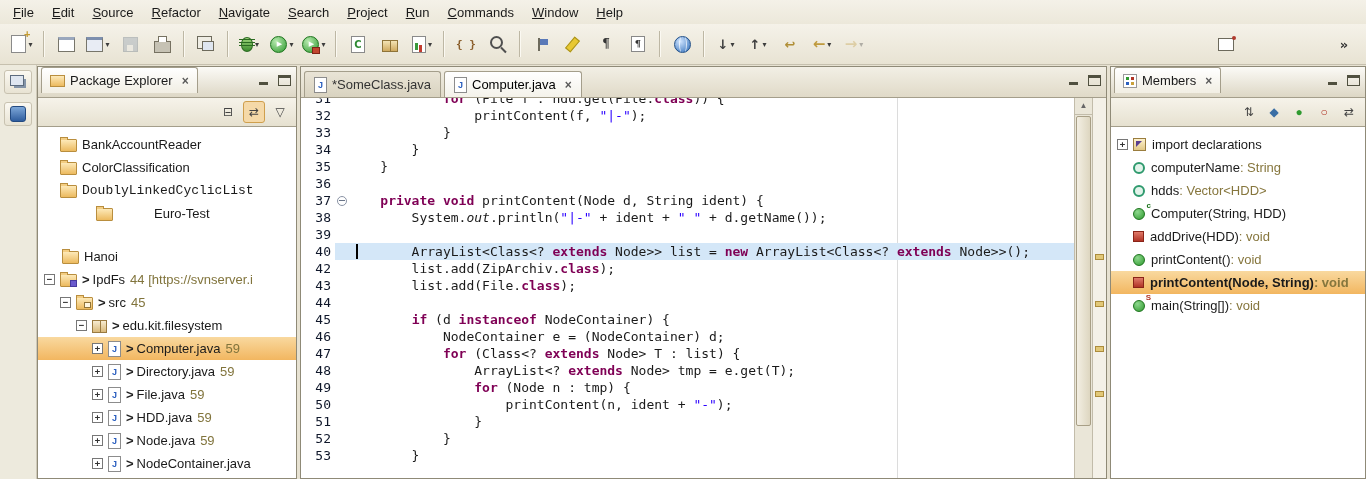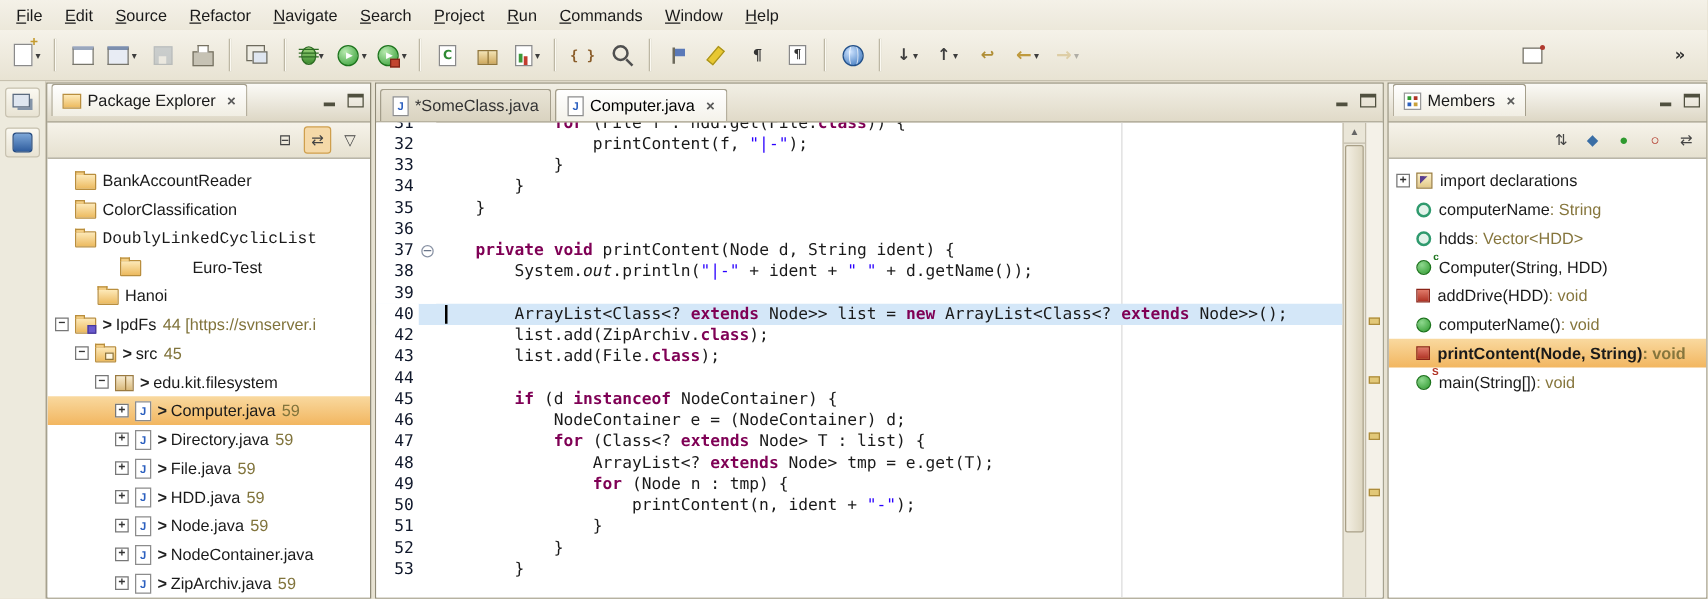--- a/index.html
+++ b/index.html
@@ -324,21 +324,21 @@
         <div class="tree-row" data-name="tree-item" style="padding-left: 6px; font-family: Liberation Mono, monospace;">
           <span class="expander ghost" data-name="expand-icon"></span>
           <span class="t-ico t-folder" data-name="folder-icon"></span>
           <span class="t-label" data-name="tree-item-label">DoublyLinkedCyclicList</span>
         </div>
         <div class="tree-row" data-name="tree-item" style="padding-left: 6px; gap: 36px;">
           <span class="expander ghost" data-name="expand-icon"></span>
           <span class="t-ico t-folder" data-name="folder-icon"></span>
           <span class="t-label" data-name="tree-item-label">Euro-Test</span>
         </div>
-        <div class="tree-row" data-name="tree-item" style="padding-left: 24px;">
+        <div class="tree-row" data-name="tree-item" style="padding-left: 8px; margin-top: 20px;">
           <span class="expander ghost" data-name="expand-icon"></span>
           <span class="t-ico t-folder" data-name="folder-icon"></span>
           <span class="t-label" data-name="tree-item-label">Hanoi</span>
         </div>
         <div class="tree-row" data-name="tree-item" style="padding-left: 6px;">
           <span class="expander" data-name="collapse-icon">−</span>
           <span class="t-ico t-project" data-name="project-icon"></span>
           <span class="svn" data-name="svn-outgoing-marker">&gt;</span>
           <span class="t-label" data-name="tree-item-label">IpdFs</span>
           <span class="decor" data-name="revision-decoration">44 [https://svnserver.i</span>
@@ -537,21 +537,21 @@
             <span class="mi mi-priv"></span>
           </span>
           <span class="m-label" data-name="member-label">addDrive(HDD)</span>
           <span class="mtype" data-name="member-type"> : void</span>
         </div>
         <div class="m-row" data-name="member-item">
           <span class="expander ghost" data-name="expand-icon"></span>
           <span class="mi-wrap" data-name="public-method-icon">
             <span class="mi mi-pub"></span>
           </span>
-          <span class="m-label" data-name="member-label">computerName()</span>
+          <span class="m-label" data-name="member-label">printContent()</span>
           <span class="mtype" data-name="member-type"> : void</span>
         </div>
         <div class="m-row sel" data-name="member-item">
           <span class="expander ghost" data-name="expand-icon"></span>
           <span class="mi-wrap" data-name="private-method-icon">
             <span class="mi mi-priv"></span>
           </span>
           <span class="m-label" data-name="member-label">printContent(Node, String)</span>
           <span class="mtype" data-name="member-type"> : void</span>
         </div>

